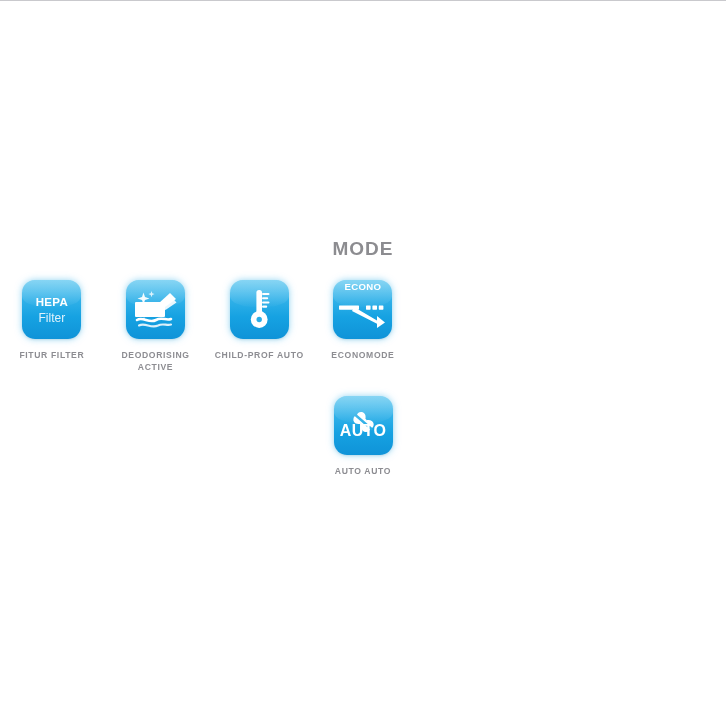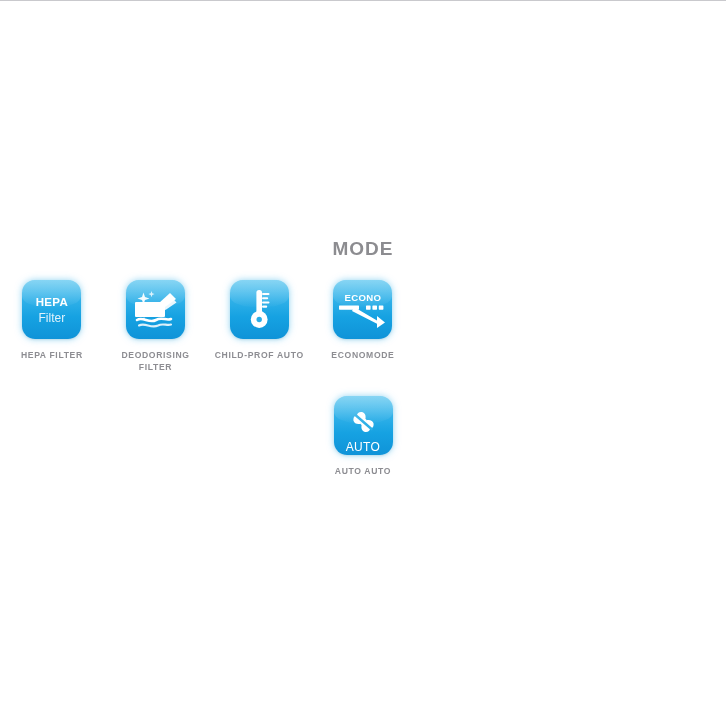--- a/index.html
+++ b/index.html
@@ -120,21 +120,21 @@
 
   <div id="feature-row-1" class="feature-row">
 
 
 
     <div class="feature-item">
       <div class="tile">
         <div class="tile-text" style="top:17px; font-size:11.5px; font-weight:bold; letter-spacing:0.3px;">HEPA</div>
         <div class="tile-text" style="top:32px; font-size:12px; font-weight:normal; color:#dff2fc;">Filter</div>
       </div>
-      <div class="feature-label">HEPA FILTER</div>
+      <div class="feature-label">FITUR FILTER</div>
     </div>
 
     <div class="feature-item">
       <div class="tile">
         <svg width="59" height="59" viewBox="0 0 59 59">
           <g fill="#ffffff">
 
             <path d="M17.5 12.5 L19 17 L23.5 18.5 L19 20 L17.5 24.5 L16 20 L11.5 18.5 L16 17 Z" opacity="0.95"></path>
             <path d="M25.5 11 L26.3 13.3 L28.6 14.1 L26.3 14.9 L25.5 17.2 L24.7 14.9 L22.4 14.1 L24.7 13.3 Z" opacity="0.8"></path>
 
@@ -143,21 +143,21 @@
             <path d="M33 23 L44 13 L50 19 L39 27 Z"></path>
             <path d="M34.5 26 L46 17.5 L50.5 22.5 L39.5 30 Z" opacity="0.9"></path>
 
             <path d="M11 40 C17 36, 23 44, 30 40 C36 36.5, 40 41, 45 39" fill="none" stroke="#ffffff" stroke-width="2.6" stroke-linecap="round"></path>
             <path d="M13 45.5 C19 42, 25 49, 32 45.5 C37 42.8, 41 46, 45 44.5" fill="none" stroke="#ffffff" stroke-width="2.1" stroke-linecap="round" opacity="0.85"></path>
             <circle cx="13" cy="36" r="1.1" opacity="0.85"></circle>
             <circle cx="18" cy="38.5" r="0.9" opacity="0.7"></circle>
           </g>
         </svg>
       </div>
-      <div class="feature-label">DEODORISING FILTER</div>
+      <div class="feature-label">DEODORISING ACTIVE</div>
     </div>
 
     <div class="feature-item">
       <div class="tile">
         <svg width="59" height="59" viewBox="0 0 59 59">
           <g fill="#ffffff">
 
             <rect x="26.4" y="10" width="5.6" height="28" rx="2.6"></rect>
 
             <rect x="32" y="13" width="7.5" height="2.1" rx="1"></rect>
@@ -180,41 +180,41 @@
 
             <rect x="6" y="25.5" width="20" height="4.2" rx="0.6"></rect>
 
             <rect x="33" y="25.5" width="4.6" height="4.2" rx="0.6"></rect>
             <rect x="39.4" y="25.5" width="4.6" height="4.2" rx="0.6"></rect>
             <rect x="45.8" y="25.5" width="4.6" height="4.2" rx="0.6"></rect>
 
             <path d="M21 27 L44 40.5 L44 36 L52 42.5 L44 48 L44 43.8 L19 31 Z"></path>
           </g>
         </svg>
-        <div class="tile-text" style="top:13px; font-size:9.6px; font-weight:bold; letter-spacing:0.3px;">ECONO</div>
+        <div class="tile-text" style="top:2px; font-size:9.6px; font-weight:bold; letter-spacing:0.3px;">ECONO</div>
       </div>
       <div class="feature-label">ECONOMODE</div>
     </div>
 
   </div>
 
   <div id="feature-row-2" class="feature-row" style="justify-content:center;">
 
     <div class="feature-item">
       <div class="tile">
         <svg width="59" height="59" viewBox="0 0 59 59">
           <g fill="#ffffff">
             <path d="M29.5 21.5 C25 17.5, 18.5 19, 19.5 24.5 C20.2 28, 25 29.5, 29.5 26.5 Z"></path>
             <path d="M29.5 21.5 C34 17.5, 40.5 19, 39.5 24.5 C38.8 28, 34 29.5, 29.5 26.5 Z" transform="rotate(90 29.5 26)"></path>
             <path d="M29.5 30.5 C34 34.5, 40.5 33, 39.5 27.5 C38.8 24, 34 22.5, 29.5 25.5 Z"></path>
             <path d="M29.5 30.5 C25 34.5, 18.5 33, 19.5 27.5 C20.2 24, 25 22.5, 29.5 25.5 Z" transform="rotate(90 29.5 26)"></path>
             <circle cx="29.5" cy="26" r="3.4"></circle>
             <path d="M22 19.5 L37.5 33" stroke="#2fb0e7" stroke-width="2.4" fill="none" stroke-linecap="round"></path>
           </g>
         </svg>
-        <div class="tile-text" style="bottom:2px; font-size:12px; font-weight:normal; letter-spacing:0.4px;">AUTO</div>
+        <div class="tile-text" style="bottom:16px; font-size:16px; font-weight:bold; letter-spacing:0.4px;">AUTO</div>
       </div>
       <div class="feature-label">AUTO AUTO</div>
     </div>
 
   </div>
 
 </div>
 
 </body></html>

